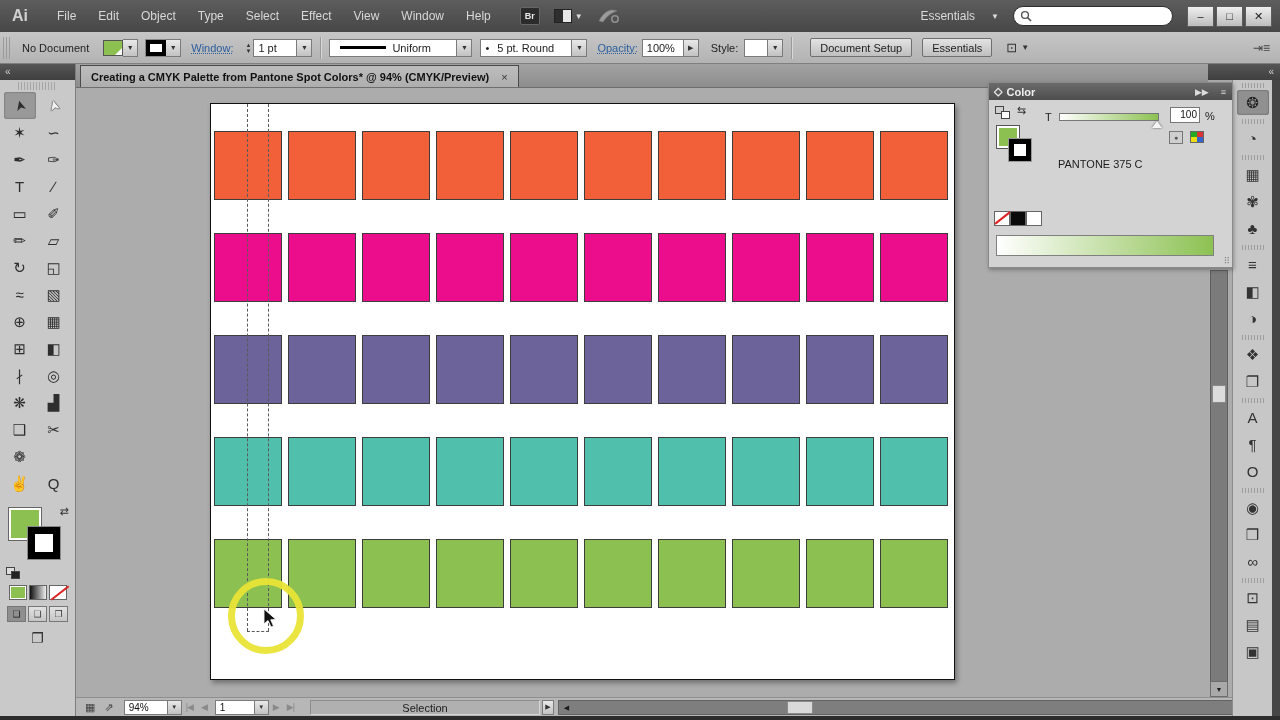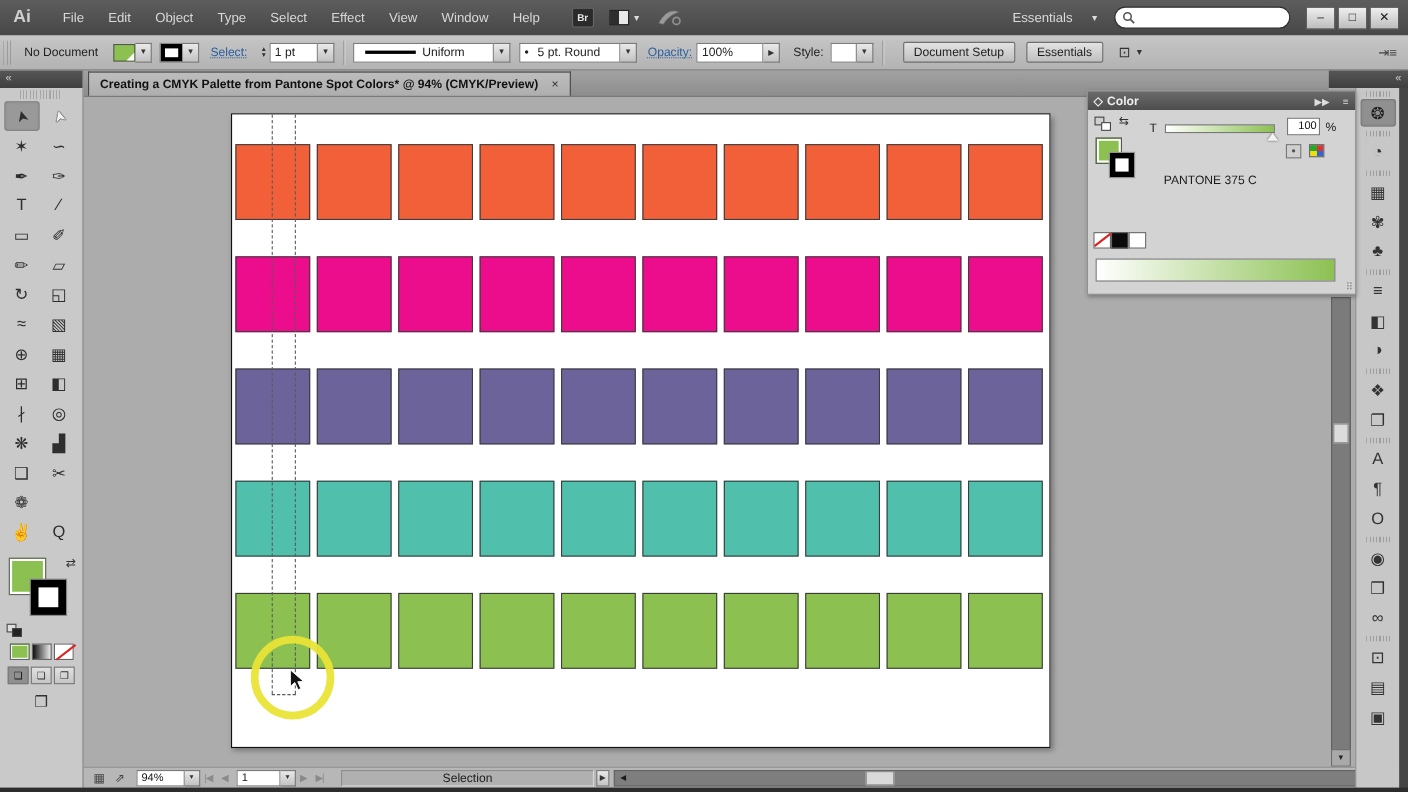--- a/index.html
+++ b/index.html
@@ -231,21 +231,21 @@
     <div class="cb-grip" data-name="panel-grip"></div>
     <span class="cb-label" data-name="selection-status-label">No Document</span>
     <div class="swatch-dd" data-name="fill-color-dropdown">
       <span id="cb-fill" data-name="fill-color-swatch"></span>
       <span class="cb-dd" data-name="chevron-down-icon">▼</span>
     </div>
     <div class="swatch-dd" data-name="stroke-color-dropdown">
       <span id="cb-stroke" data-name="stroke-color-swatch"></span>
       <span class="cb-dd" data-name="chevron-down-icon">▼</span>
     </div>
-    <span class="cb-link" data-name="stroke-panel-link">Select:</span>
+    <span class="cb-link" data-name="stroke-panel-link">Window:</span>
     <span class="cb-spin" data-name="stroke-weight-stepper">▲<br>▼</span>
     <div style="display:flex; margin-left:2px;">
       <div class="cb-box" style="width:44px;" data-name="stroke-weight-value">1 pt</div>
       <div class="cb-dd" data-name="chevron-down-icon">▼</div>
     </div>
     <div class="cb-sep" data-name="divider"></div>
     <div style="display:flex; align-items:center;" data-name="width-profile-select">
       <div class="cb-box" style="width:128px;">
         <span class="stroke-line" data-name="stroke-preview-icon"></span>
         <span data-name="width-profile-value">Uniform</span>
@@ -254,21 +254,21 @@
     </div>
     <div style="display:flex; align-items:center; margin-left:8px;" data-name="brush-definition-select">
       <div class="cb-box" style="width:92px; gap:8px;">
         <span data-name="brush-preview-icon">•</span>
         <span data-name="brush-definition-value">5 pt. Round</span>
       </div>
       <div class="cb-dd" data-name="chevron-down-icon">▼</div>
     </div>
     <span class="cb-link" data-name="opacity-panel-link">Opacity:</span>
     <div style="display:flex;">
-      <div class="cb-box" style="width:61px;" data-name="opacity-value">100%</div>
+      <div class="cb-box" style="width:42px;" data-name="opacity-value">100%</div>
       <div class="cb-dd" data-name="chevron-right-icon">▶</div>
     </div>
     <span class="cb-label" style="margin-left:12px;" data-name="style-label">Style:</span>
     <div style="display:flex;" data-name="style-select">
       <div class="cb-box" style="width:24px;"></div>
       <div class="cb-dd" data-name="chevron-down-icon">▼</div>
     </div>
     <div class="cb-sep" data-name="divider"></div>
     <div class="cb-btn" data-name="document-setup-button">Document Setup</div>
     <div class="cb-btn" data-name="preferences-button">Essentials</div>

